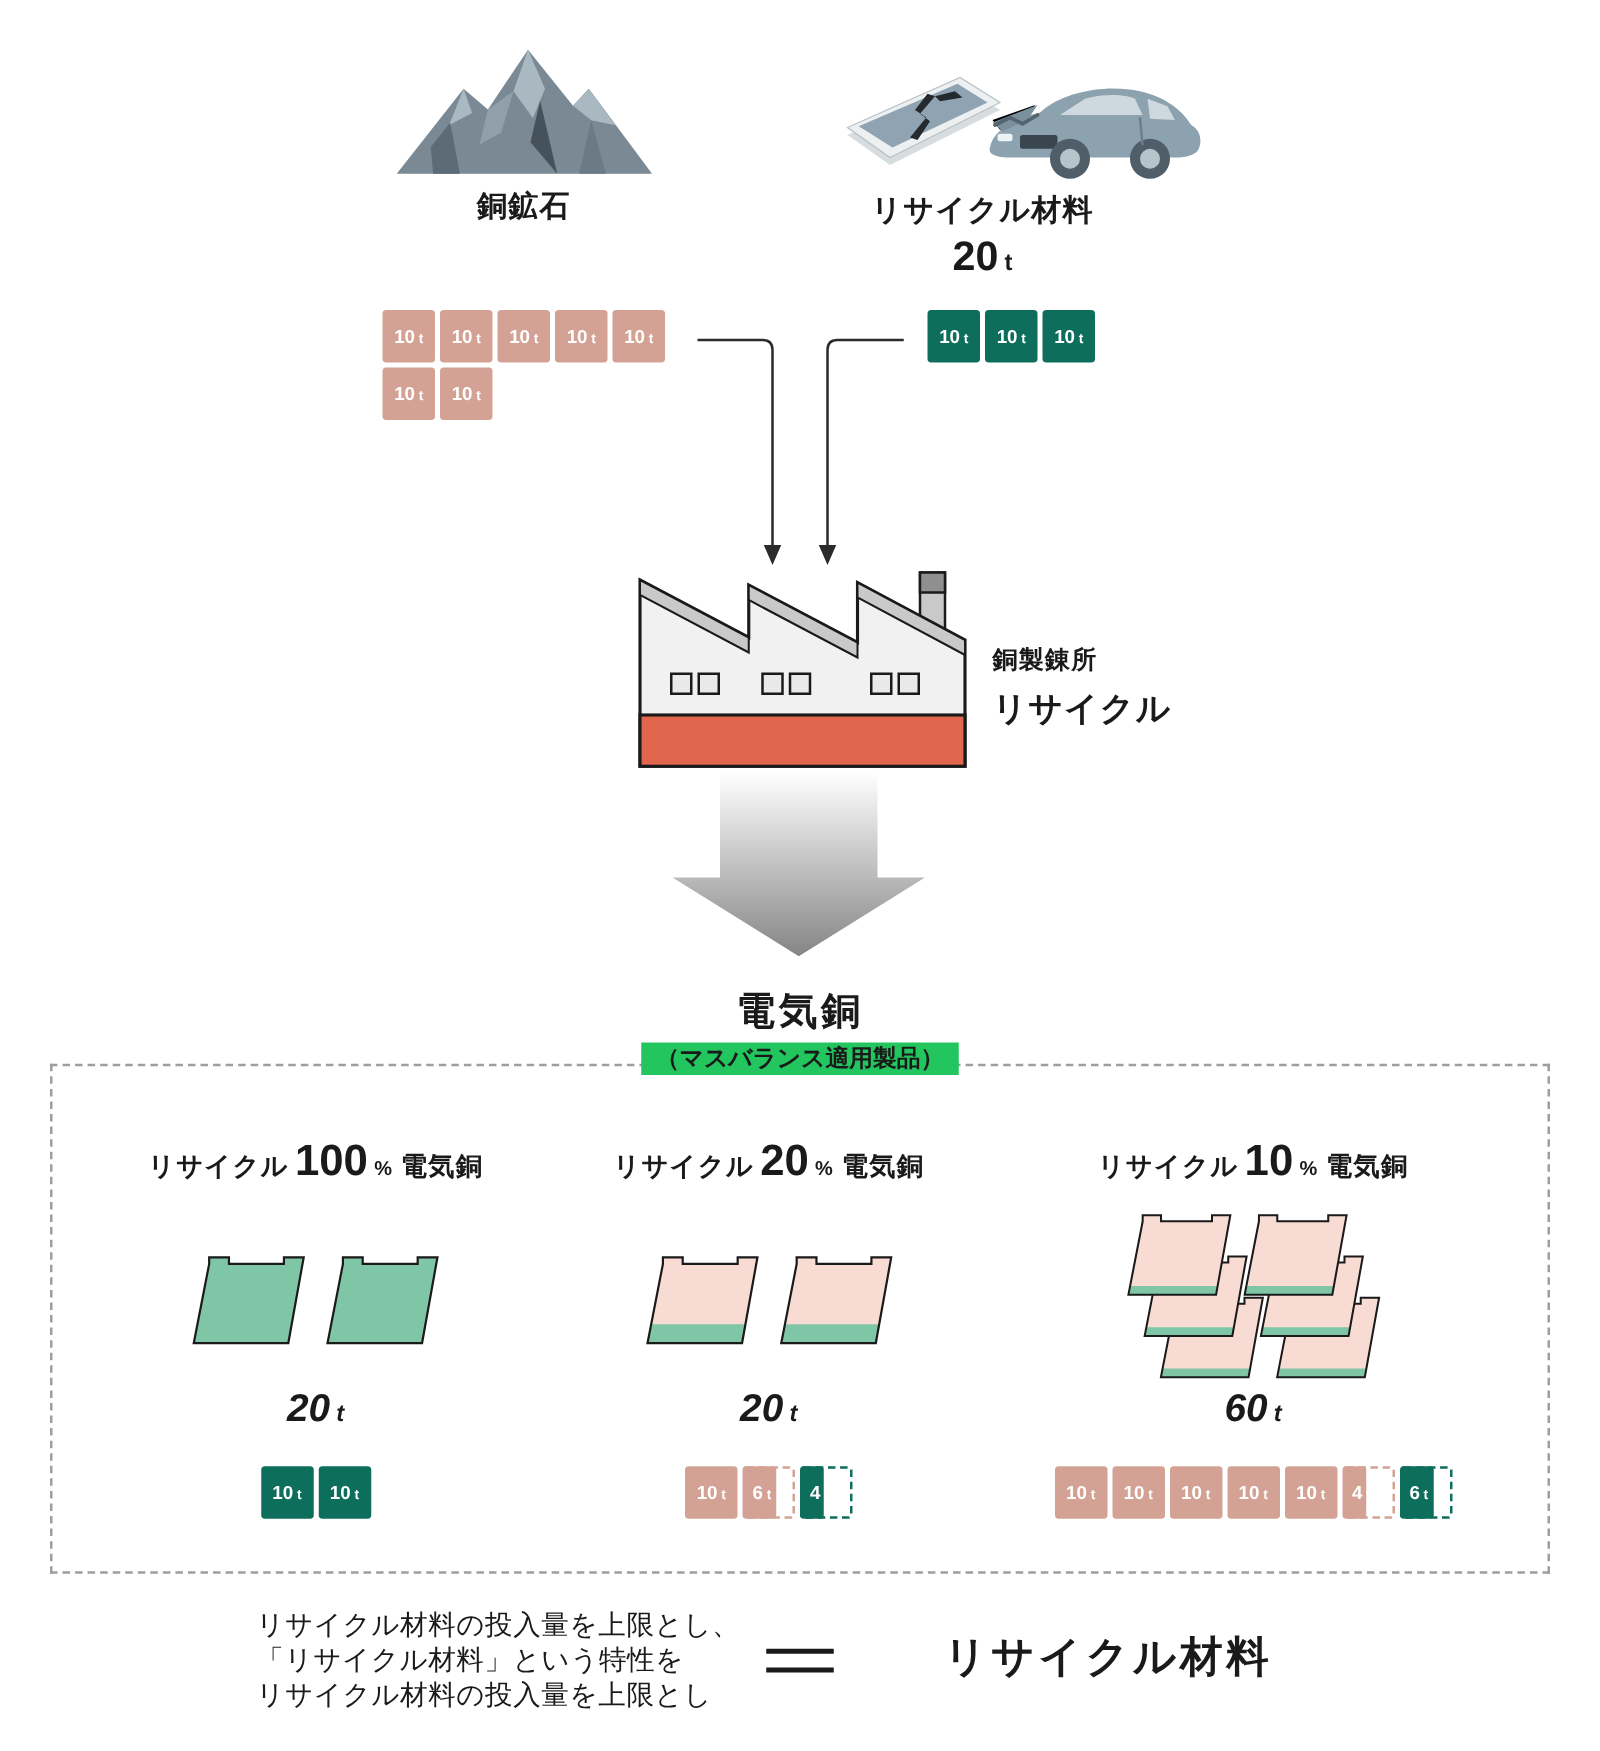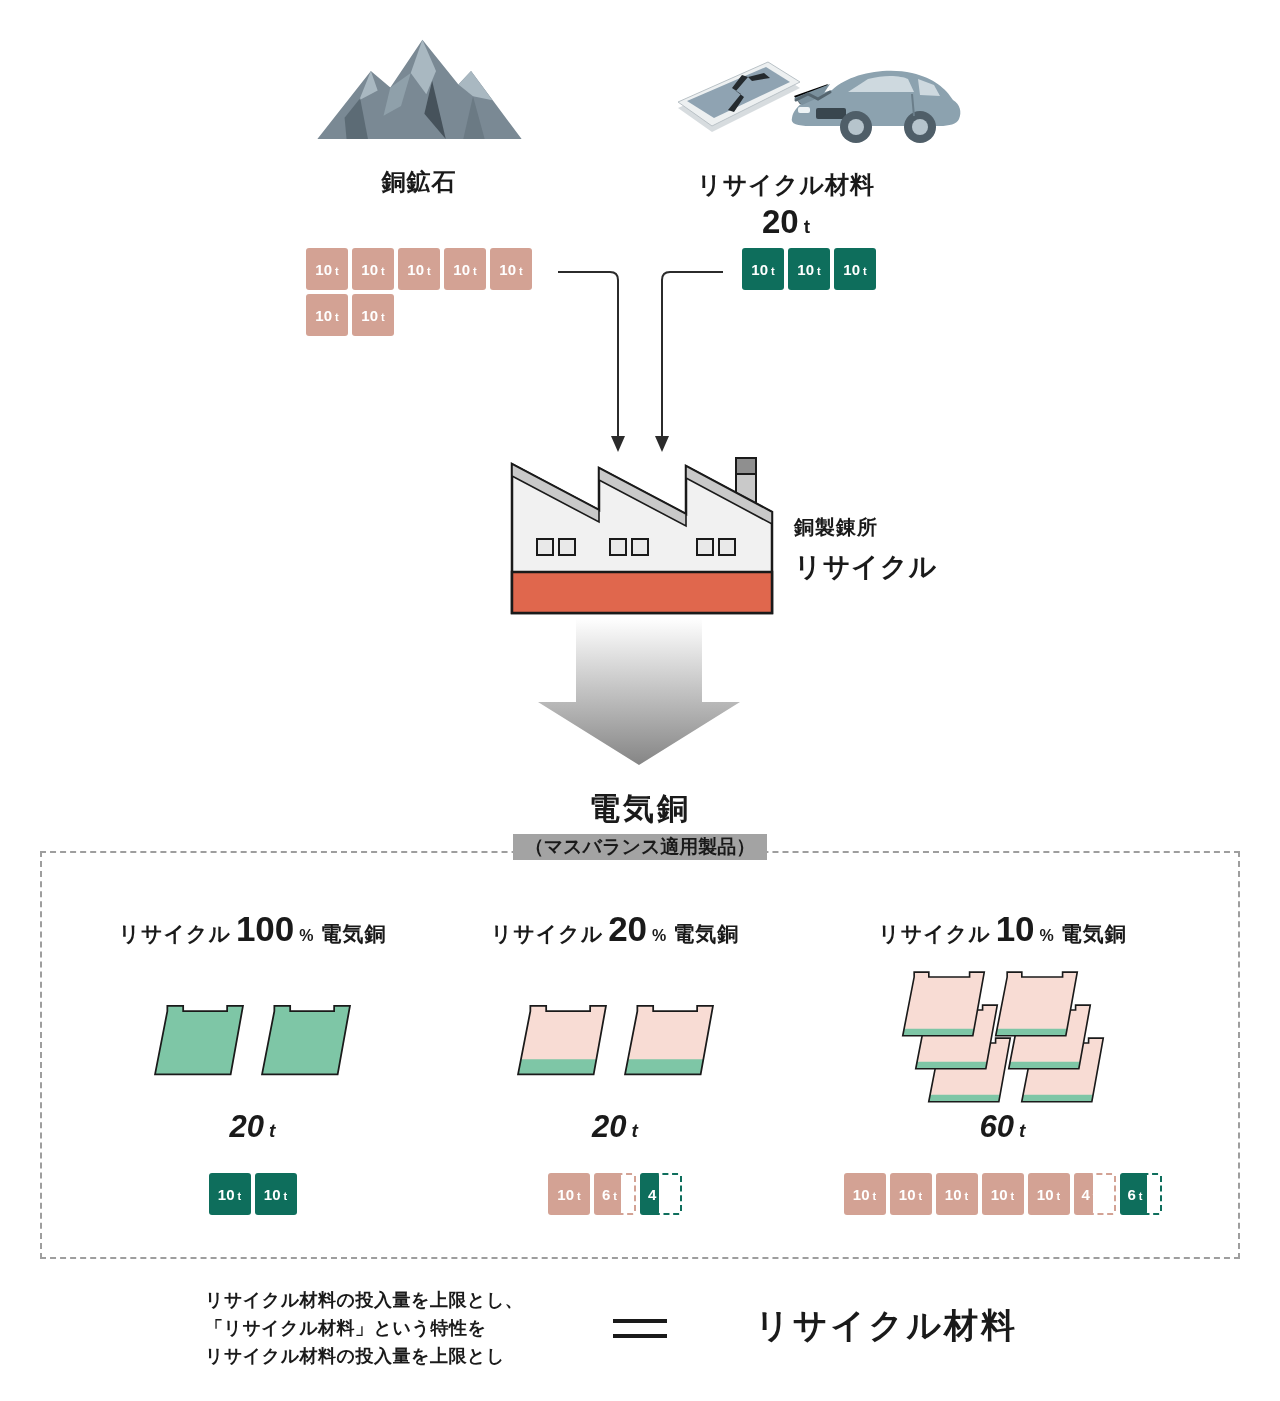--- a/index.html
+++ b/index.html
@@ -1,49 +1,49 @@
 <!DOCTYPE html>
 <html><head>
 <meta charset="utf-8">
 <style>
   *{margin:0;padding:0;box-sizing:border-box;}
   html,body{background:#fff;}
   .canvas{position:relative;width:1280px;height:1401px;background:#ffffff;
     font-family:"Liberation Sans","DejaVu Sans",sans-serif;color:#1a1a1a;overflow:hidden;}
   .abs{position:absolute;}
   svg{display:block;}
-  .src-label{font-size:24px;font-weight:700;text-align:center;letter-spacing:1px;margin-top:25px;}
+  .src-label{font-size:24px;font-weight:700;text-align:center;letter-spacing:1px;margin-top:8px;}
   .src-amount{text-align:center;font-weight:700;font-size:33px;margin-top:2px;}
   .unit{font-size:19px;margin-left:5px;font-weight:700;}
   .brow{display:flex;gap:4px;}
   .bcol{display:flex;flex-direction:column;gap:4px;align-items:flex-start;}
   .blk{position:relative;width:42px;height:42px;border-radius:3px;display:flex;align-items:center;justify-content:center;flex:0 0 auto;}
   .blk.partial{border:2px dashed;justify-content:flex-start;padding-left:6px;background:transparent;}
   .bfill{position:absolute;left:-2px;top:-2px;height:42px;border-radius:3px;}
   .blabel{position:relative;z-index:1;color:#fff;font-weight:700;display:flex;align-items:baseline;white-space:nowrap;}
   .bv{font-size:15px;}
   .bu{font-size:11px;margin-left:3px;}
   .smelter-name{font-size:20px;font-weight:600;letter-spacing:1px;}
   .smelter-process{font-size:27px;font-weight:700;margin-top:8px;letter-spacing:1px;}
   .out-title{font-size:31px;font-weight:700;text-align:center;letter-spacing:3px;}
   .out-sub{text-align:center;z-index:2;}
-  .out-sub span{display:inline-block;background:#a3a3a3;padding:0 12px;font-size:19px;font-weight:700;}
+  .out-sub span{display:inline-block;background:#22c55e;padding:0 12px;font-size:19px;font-weight:700;}
   .mb-box{border:2px dashed #9e9e9e;}
   .product{position:absolute;top:851px;height:408px;}
   .p-title{position:absolute;top:58px;left:0;right:0;display:flex;justify-content:center;align-items:baseline;font-weight:700;}
   .pt-txt{font-size:21px;letter-spacing:1px;}
   .pt-num{font-size:35px;font-weight:600;margin:0 5px;}
   .pt-sign{font-size:16px;font-weight:600;margin-right:7px;}
   .p-cath{position:absolute;left:0;right:0;display:flex;justify-content:center;gap:5px;}
   .p-cath.pair{top:146px;}
   .p-cath.cluster{position:absolute;top:113px;left:50%;width:214px;height:150px;margin-left:-107px;display:block;}
   .cath{position:absolute;}
   .p-amount{position:absolute;top:258px;left:0;right:0;text-align:center;font-size:31px;font-weight:700;font-style:italic;}
   .p-blocks{position:absolute;top:322px;left:0;right:0;display:flex;justify-content:center;gap:4px;}
-  .fn-line{font-size:18px;font-weight:700;line-height:28px;letter-spacing:0.5px;}
+  .fn-line{font-size:22px;font-weight:400;line-height:28px;letter-spacing:0.5px;}
   .eq-bar{width:54px;height:4px;background:#1a1a1a;}
   .eq-bar + .eq-bar{margin-top:11px;}
   .mb-result{font-size:34px;font-weight:700;letter-spacing:3px;}
 </style>
 </head>
 <body>
 
 <div class="canvas">
 
   <div class="abs" style="left:313px;top:34px;width:212px;">

